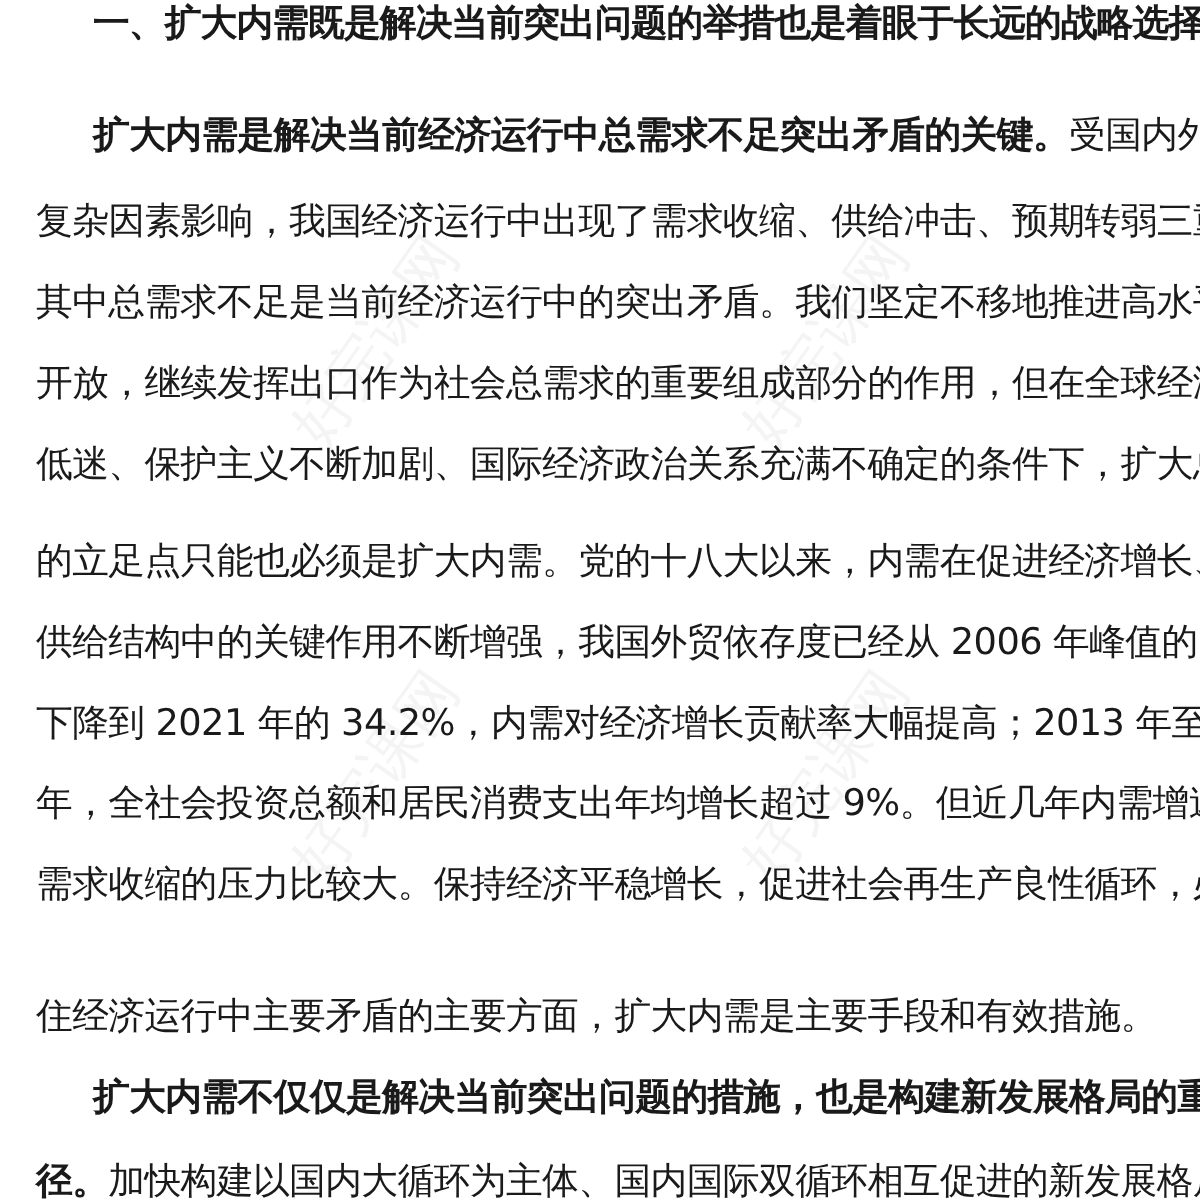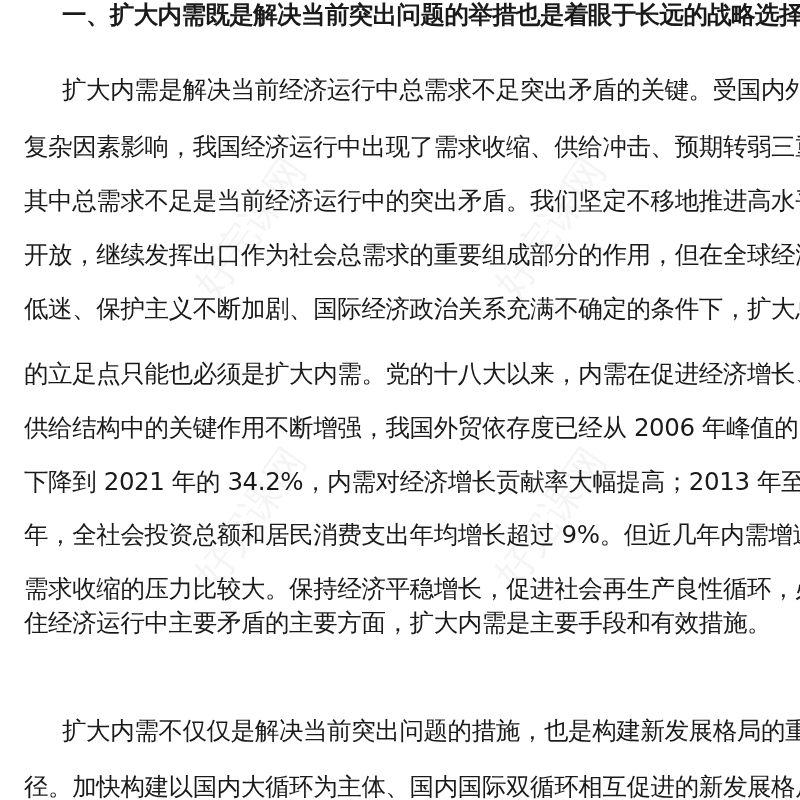--- a/index.html
+++ b/index.html
@@ -34,21 +34,21 @@
   .title {
     position: absolute;
     left: 62px;
     top: 0px;
     font-size: 24.5px;
     line-height: 30px;
     font-weight: bold;
     white-space: nowrap;
     letter-spacing: -0.6px;
   }
-  .b { font-weight: normal; }
+  .b { font-weight: bold; }
   .watermark {
     position: absolute;
     font-size: 40px;
     color: rgba(0,0,0,0.045);
     transform: rotate(-55deg);
     white-space: nowrap;
     pointer-events: none;
     font-weight: normal;
   }
 </style>
@@ -87,21 +87,21 @@
   </div>
   <div class="line" style="top:467px;">
     <span>下降到 2021 年的 34.2%，内需对经济增长贡献率大幅提高；2013 年至 2021</span>
   </div>
   <div class="line" style="top:520px;">
     <span>年，全社会投资总额和居民消费支出年均增长超过 9%。但近几年内需增速减缓，</span>
   </div>
   <div class="line" style="top:574px;">
     <span>需求收缩的压力比较大。保持经济平稳增长，促进社会再生产良性循环，必须抓</span>
   </div>
-  <div class="line" style="top:608px;">
+  <div class="line" style="top:662px;">
     <span>住经济运行中主要矛盾的主要方面，扩大内需是主要手段和有效措施。</span>
   </div>
 
   <div class="line indent" style="top:716px;">
     <span class="b">扩大内需不仅仅是解决当前突出问题的措施，也是构建新发展格局的重要路</span><span></span>
   </div>
   <div class="line" style="top:772px;">
     <span class="b">径。</span><span>加快构建以国内大循环为主体、国内国际双循环相互促进的新发展格局是我</span>
   </div>
 

